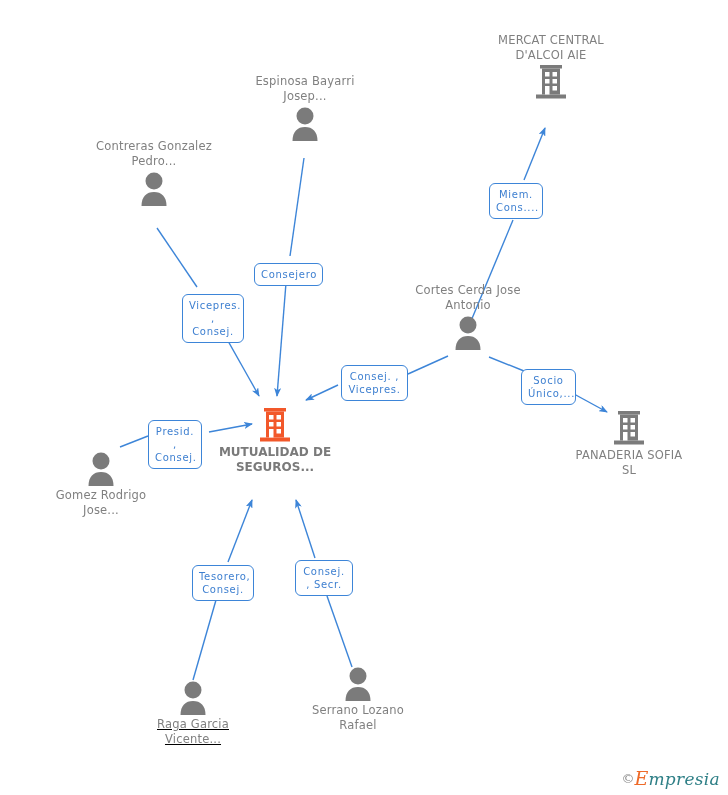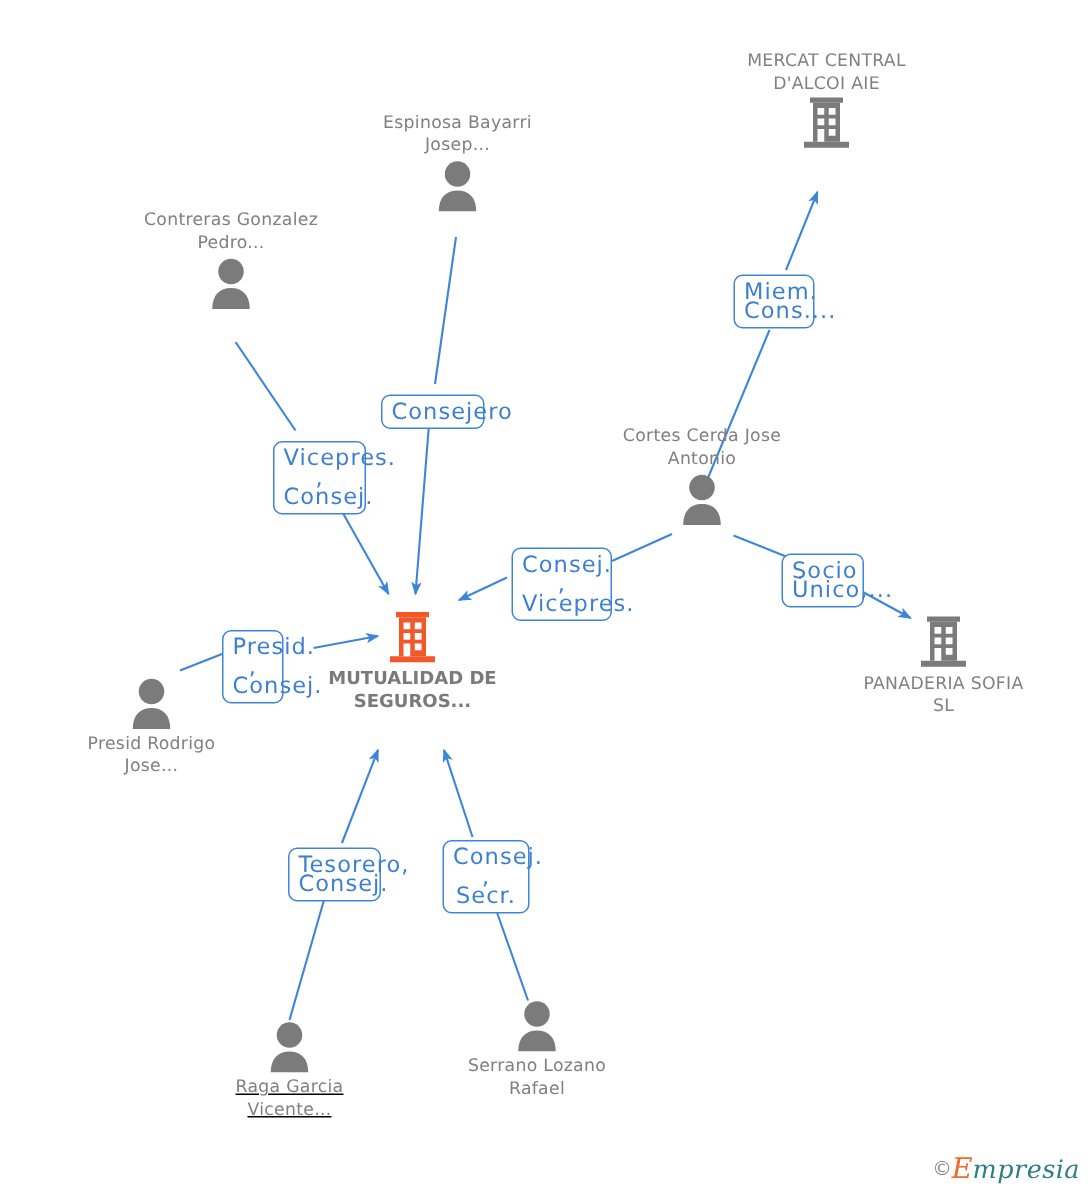--- a/index.html
+++ b/index.html
@@ -51,21 +51,21 @@
   .node.label-top .node-icon { margin-top: 2px; }
   .node.label-bottom .node-icon { margin-bottom: 2px; }
 
   .edge-label {
     position: absolute;
     z-index: 5;
     border: 1px solid #3d85d8;
     border-radius: 6px;
     background: #ffffff;
     color: #3d7fd0;
-    font-size: 15px;
+    font-size: 10px;
     line-height: 13px;
     letter-spacing: 0.7px;
     text-align: center;
     padding: 4px 6px;
     white-space: pre-line;
     box-sizing: border-box;
   }
 
   #watermark {
     position: absolute;
@@ -212,21 +212,21 @@
     <div class="node-label">PANADERIA SOFIA SL</div>
   </div>
 
   <div class="node label-bottom" style="left:101px; top:450px;">
     <div class="node-icon">
       <svg width="30" height="36" viewBox="0 0 30 36">
         <circle cx="15" cy="11" r="8.5" fill="#7b7b7b"></circle>
         <path d="M2.5,36 C2.5,26.5 7.5,22 15,22 C22.5,22 27.5,26.5 27.5,36 Z" fill="#7b7b7b"></path>
       </svg>
     </div>
-    <div class="node-label">Presid Rodrigo Jose...</div>
+    <div class="node-label">Gomez Rodrigo Jose...</div>
   </div>
 
   <div class="node label-bottom" style="left:193px; top:679px;text-decoration:underline;">
     <div class="node-icon">
       <svg width="30" height="36" viewBox="0 0 30 36">
         <circle cx="15" cy="11" r="8.5" fill="#7b7b7b"></circle>
         <path d="M2.5,36 C2.5,26.5 7.5,22 15,22 C22.5,22 27.5,26.5 27.5,36 Z" fill="#7b7b7b"></path>
       </svg>
     </div>
     <div class="node-label">Raga Garcia Vicente...</div>
@@ -262,21 +262,21 @@
   <div class="edge-label" style="left:182px; top:294px; width:62px;">Vicepres. , Consej.</div>
 
   <div class="edge-label" style="left:254px; top:263px; width:69px;">Consejero</div>
 
   <div class="edge-label" style="left:489px; top:183px; width:54px;">Miem. Cons....</div>
 
   <div class="edge-label" style="left:341px; top:365px; width:67px;">Consej. , Vicepres.</div>
 
   <div class="edge-label" style="left:521px; top:369px; width:55px;">Socio Único,...</div>
 
-  <div class="edge-label" style="left:148px; top:420px; width:41px;">Presid. , Consej.</div>
+  <div class="edge-label" style="left:148px; top:420px; width:54px;">Presid. , Consej.</div>
 
   <div class="edge-label" style="left:192px; top:565px; width:62px;">Tesorero, Consej.</div>
 
   <div class="edge-label" style="left:295px; top:560px; width:58px;">Consej. , Secr.</div>
 
   <div id="watermark">
     <span class="wm-c">©</span><span class="wm-e">E</span><span class="wm-rest">mpresia</span>
   </div>
 
 </div>

